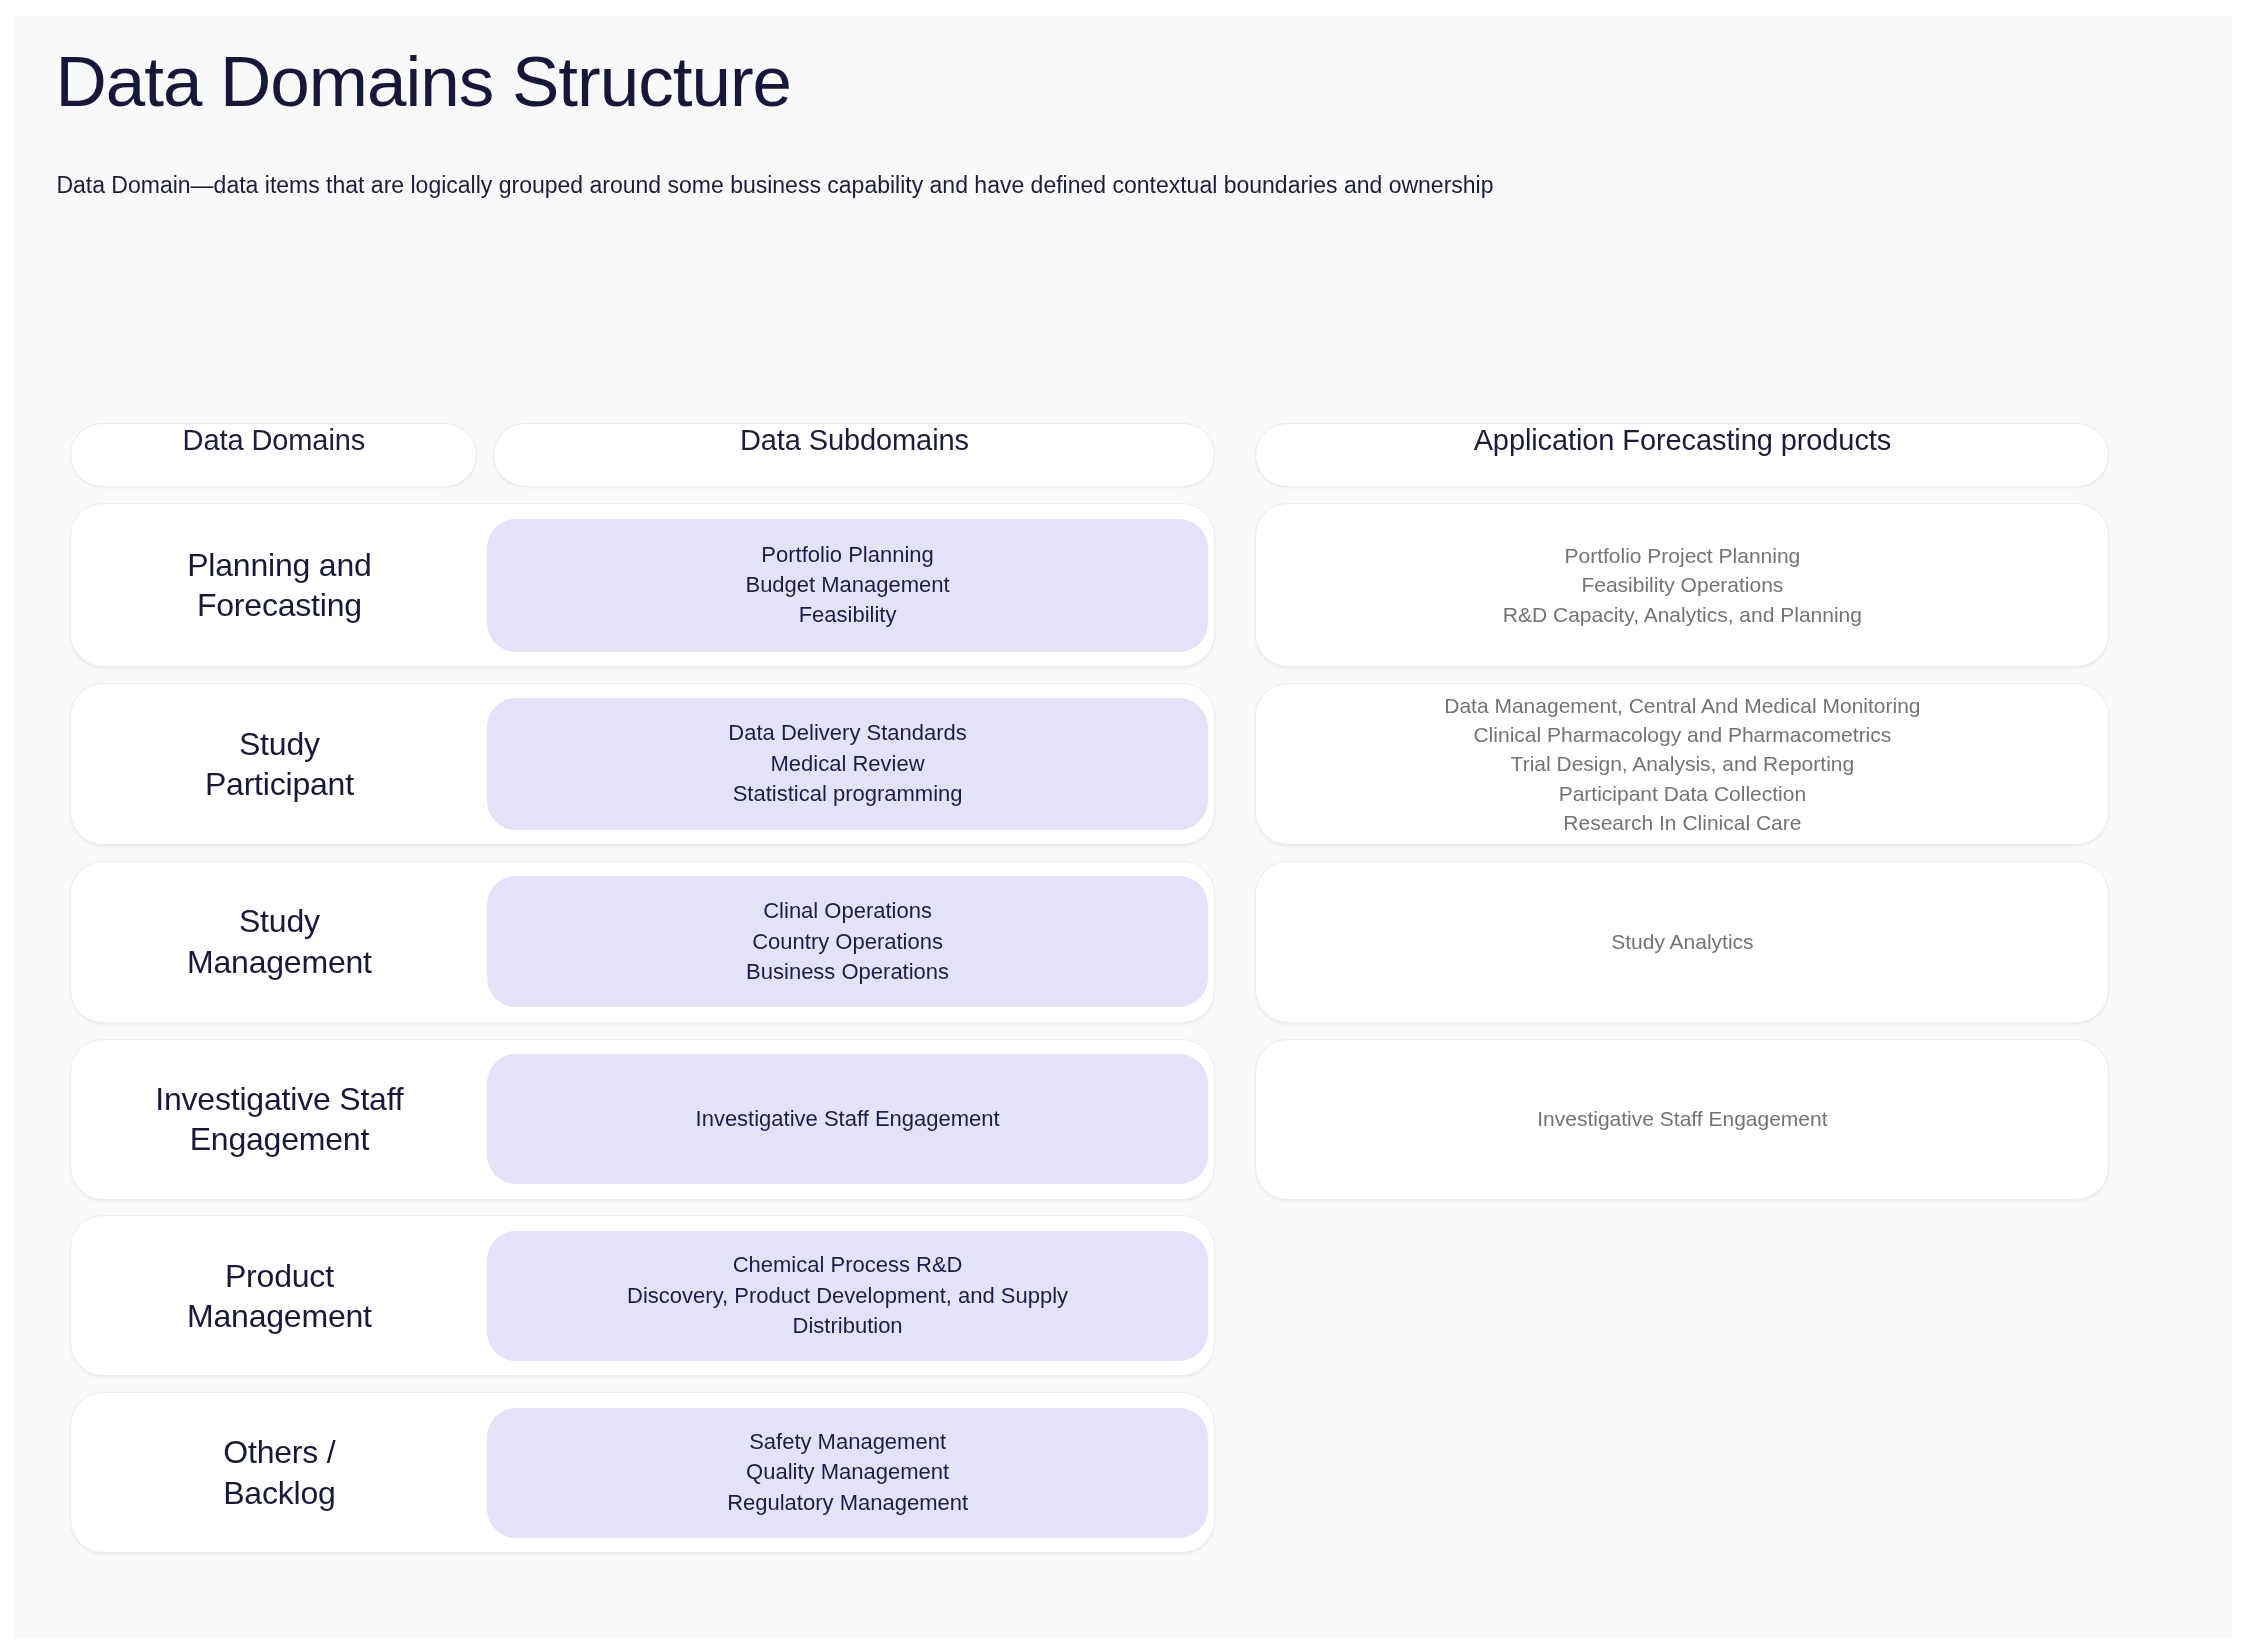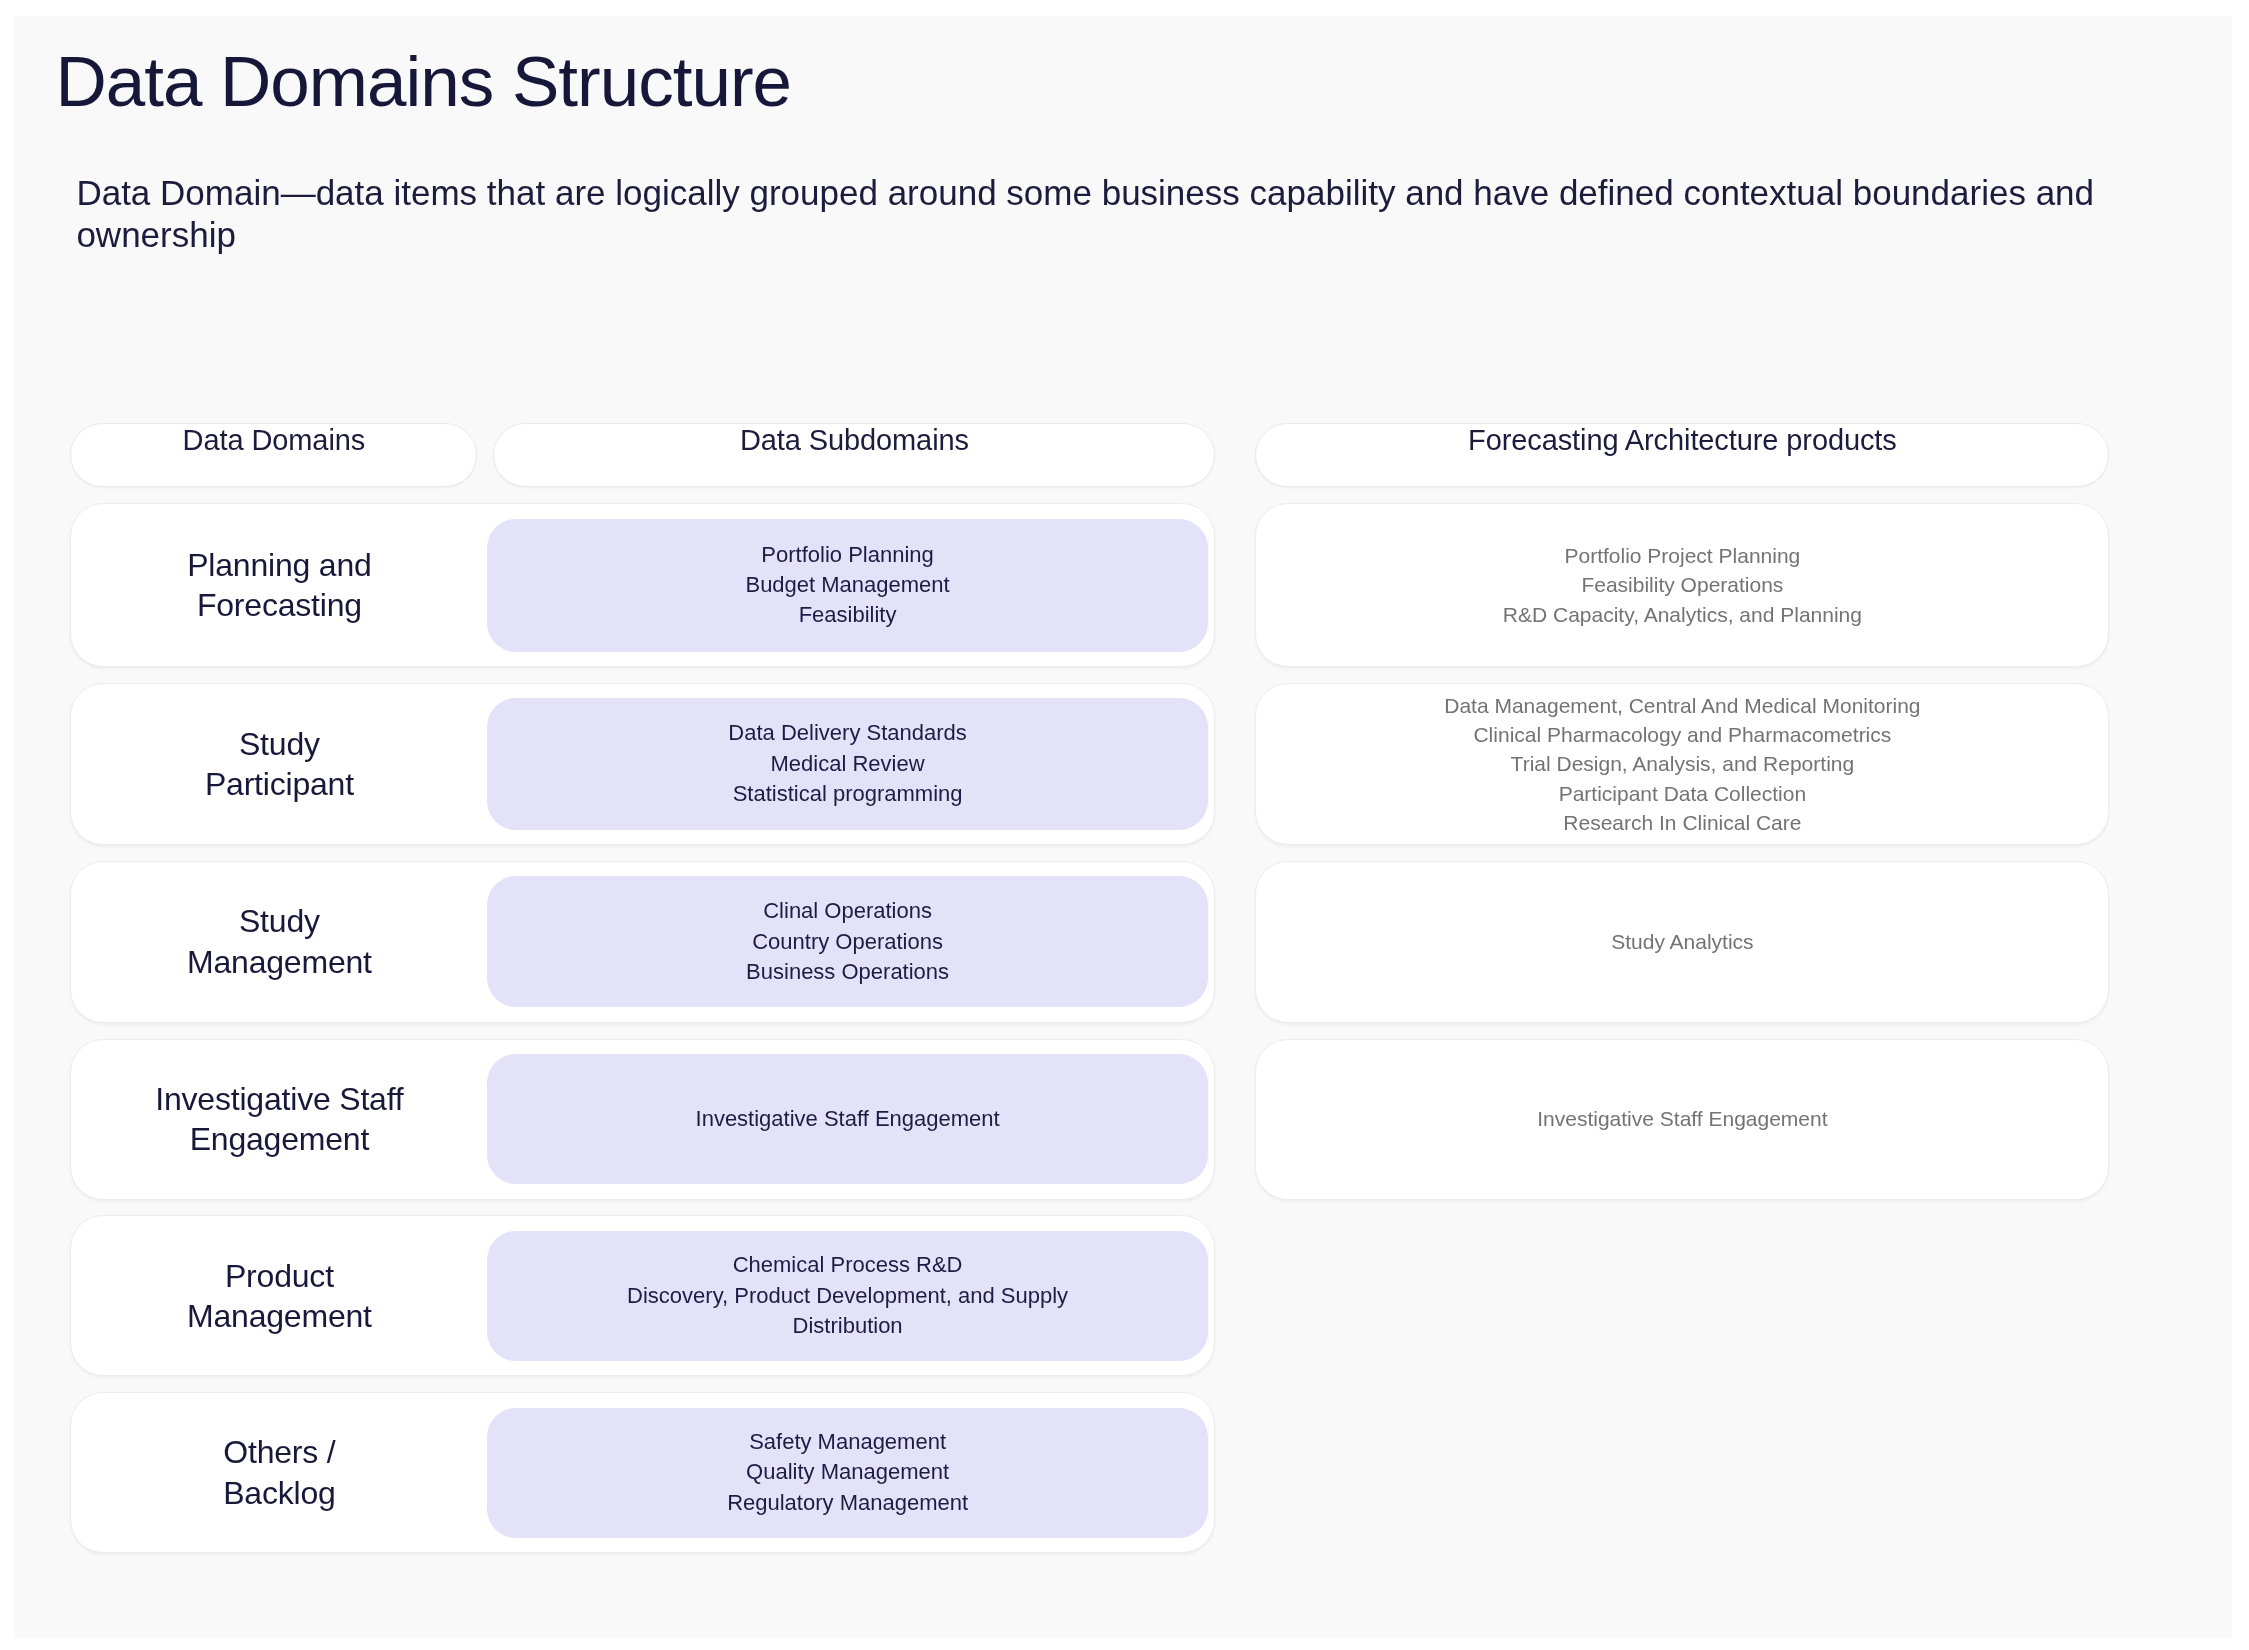--- a/index.html
+++ b/index.html
@@ -32,25 +32,24 @@
     color: #17173a;
     line-height: 1.12;
     white-space: nowrap;
   }
 
   .page-subtitle {
     position: absolute;
     left: 42px;
     top: 156px;
     width: 2167px;
-    font-size: 35px;
+    font-size: 23px;
     font-weight: 400;
     color: #1c1c3c;
     line-height: 1.2;
-    margin-left: 20px;
   }
 
   
   #diagram {
     position: absolute;
     left: 0px;
     top: 407px;
     width: 2218px;
   }
 
@@ -189,21 +188,21 @@
   <div id="diagram">
 
     <div class="col-headers">
       <div class="hdr c1">
         <span>Data Domains</span>
       </div>
       <div class="hdr c2">
         <span>Data Subdomains</span>
       </div>
       <div class="hdr c3">
-        <span>Forecasting Architecture products</span>
+        <span>Application Forecasting products</span>
       </div>
     </div>
 
     <div class="rows">
 
       <div class="row r0">
         <div class="combo-card">
           <div class="domain-cell">
             <div class="label">Planning and<br>Forecasting</div>
           </div>

